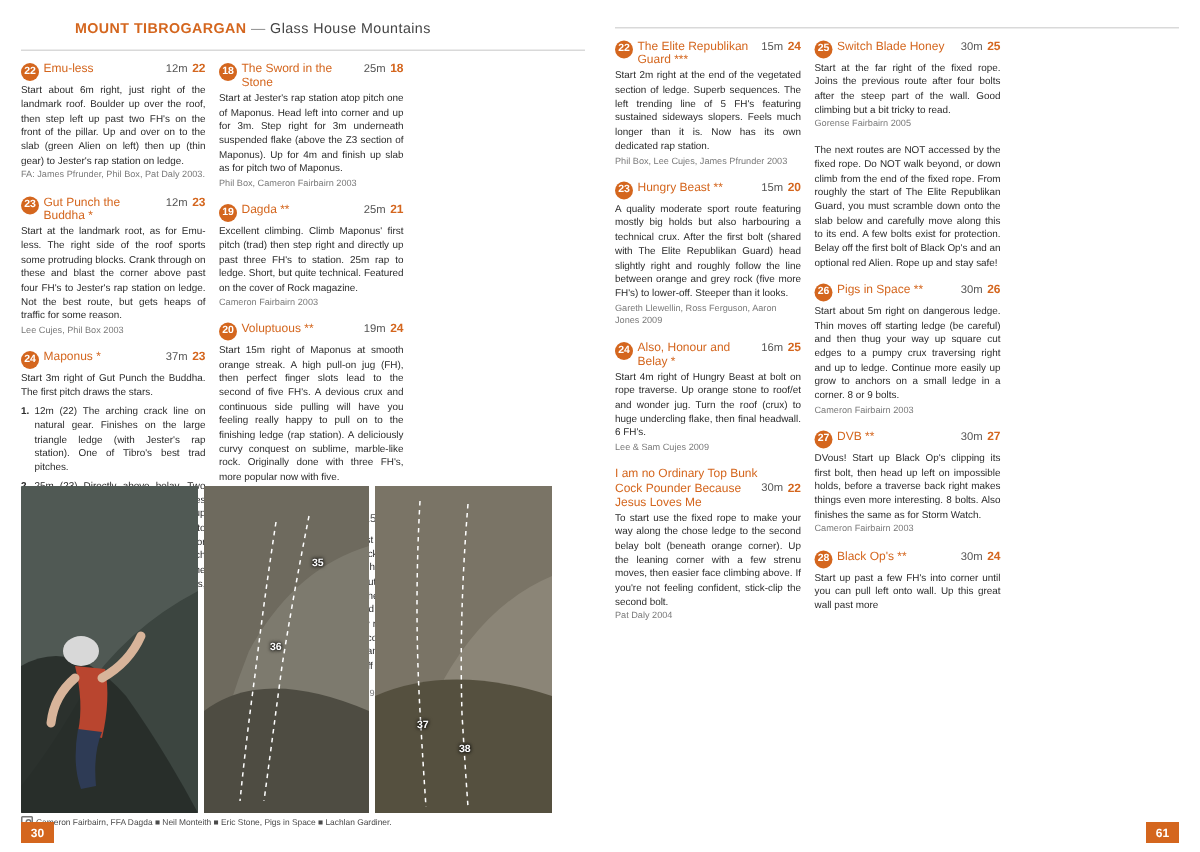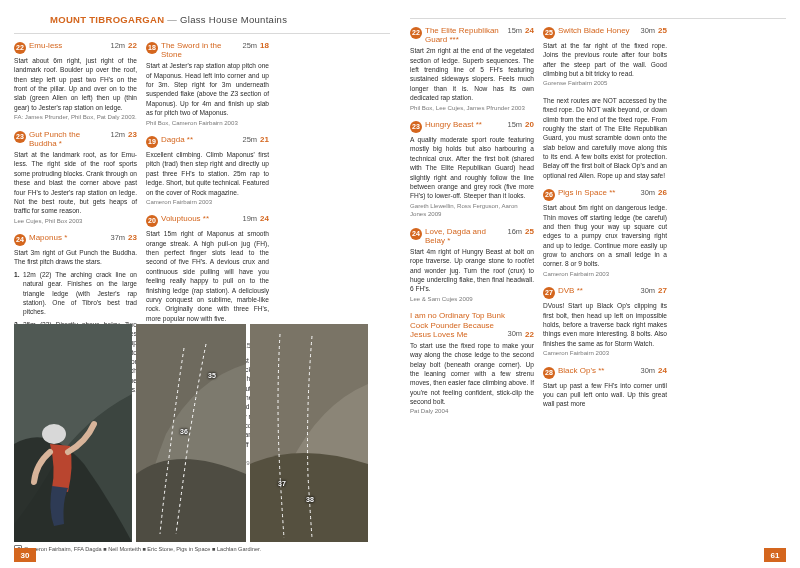--- a/index.html
+++ b/index.html
@@ -253,30 +253,30 @@
             <span class="rlen">15m</span>
             <span class="rgrade">20</span>
           </div>
           <div class="rbody">A quality moderate sport route featuring mostly big holds but also harbouring a technical crux. After the first bolt (shared with The Elite Republikan Guard) head slightly right and roughly follow the line between orange and grey rock (five more FH's) to lower-off. Steeper than it looks.</div>
           <span class="fa">Gareth Llewellin, Ross Ferguson, Aaron Jones 2009</span>
         </div>
 
         <div class="route">
           <div class="rhead">
             <span class="num">24</span>
-            <span class="rname">Love, Dagda and Belay *</span>
+            <span class="rname">Also, Honour and Belay *</span>
             <span class="rlen">16m</span>
             <span class="rgrade">25</span>
           </div>
           <div class="rbody">Start 4m right of Hungry Beast at bolt on rope traverse. Up orange stone to roof/et and wonder jug. Turn the roof (crux) to huge undercling flake, then final headwall. 6 FH's.</div>
           <span class="fa">Lee &amp; Sam Cujes 2009</span>
         </div>
 
         <div class="route">
-          <div class="rhead" style="align-items:flex-end;">
+          <div class="rhead" style="align-items:center;">
             <span class="rname" style="padding-left:0;">I am no Ordinary Top Bunk Cock Pounder Because Jesus Loves Me</span>
             <span class="rlen">30m</span>
             <span class="rgrade">22</span>
           </div>
           <div class="rbody">To start use the fixed rope to make your way along the chose ledge to the second belay bolt (beneath orange corner). Up the leaning corner with a few strenu moves, then easier face climbing above. If you're not feeling confident, stick-clip the second bolt.</div>
           <span class="fa">Pat Daly 2004</span>
         </div>
 
       </div>
 

